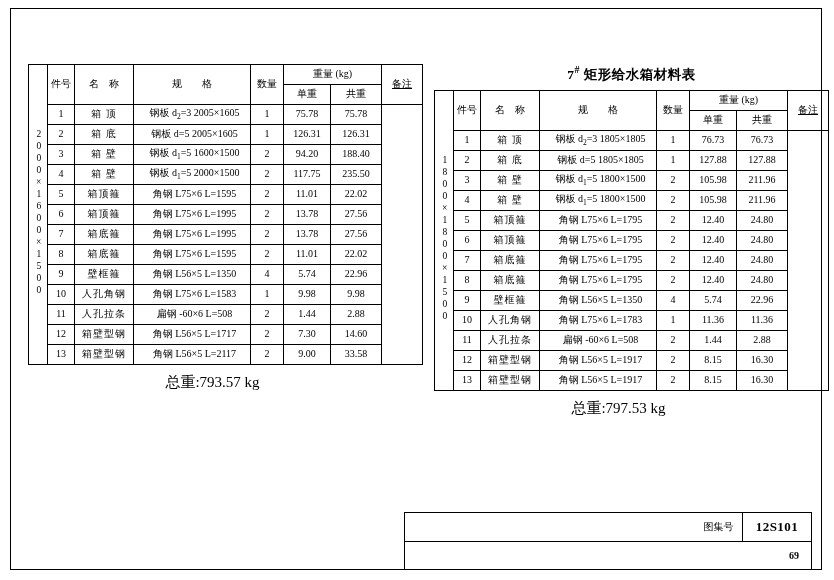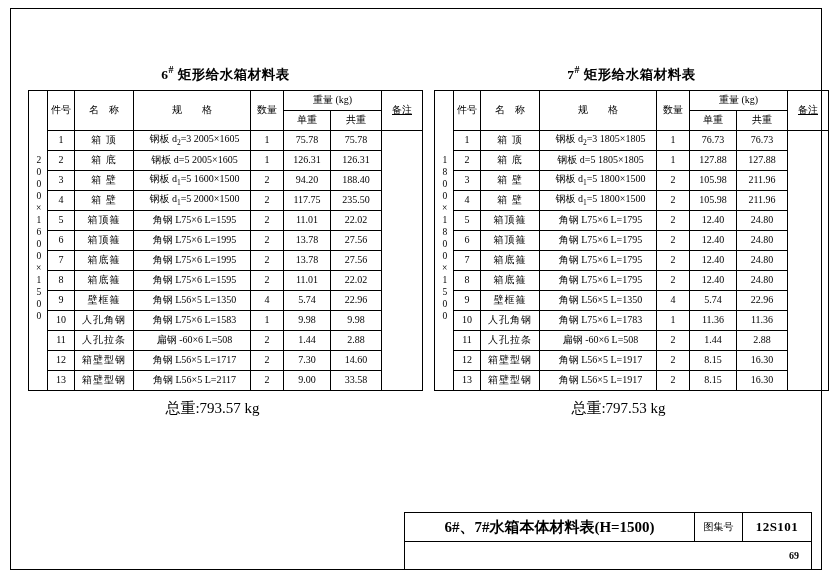--- a/index.html
+++ b/index.html
@@ -158,23 +158,20 @@
   }
 </style>
 </head>
 <body>
 
 <div class="sheet">
 
   <div class="page-frame"></div>
 
   <div class="block" style="left:28px;top:64px;">
-    <div class="block-title">
-      <span>6</span><span class="sup">#</span><span> 矩形给水箱材料表</span>
-    </div>
     <table class="mat">
       <tbody id="left-tbody">
           <tr>
             <td rowspan="15" class="hdr-size"><span class="vert">2000×1600×1500</span></td>
             <td rowspan="2" class="hdr-no">件号</td>
             <td rowspan="2" class="hdr-name">名　称</td>
             <td rowspan="2" class="hdr-spec">规　　格</td>
             <td rowspan="2" class="hdr-qty">数量</td>
             <td colspan="2" class="spanhdr">重量 (kg)</td>
             <td rowspan="2" class="hdr-note">备注</td>
@@ -417,21 +414,20 @@
             <td>8.15</td>
             <td>16.30</td>
           </tr>
         </tbody>
     </table>
     <div class="total">总重:797.53 kg</div>
   </div>
 
   <div class="titleblock">
     <div class="tb-row1">
-      <div class="tb-maintitle">6#、7#水箱本体材料表(H=1500)</div>
       <div class="tb-atlaslabel">图集号</div>
       <div class="tb-atlasno">12S101</div>
     </div>
     <div class="tb-row2">
       <div class="tb-cell tb-lab">审核</div>
       <div class="tb-cell tb-lab-w">白金多</div>
       <div class="tb-cell tb-sign">白金多</div>
       <div class="tb-cell tb-lab">校对</div>
       <div class="tb-cell tb-lab-w">杨启东</div>
       <div class="tb-cell tb-sign">杨启东</div>

